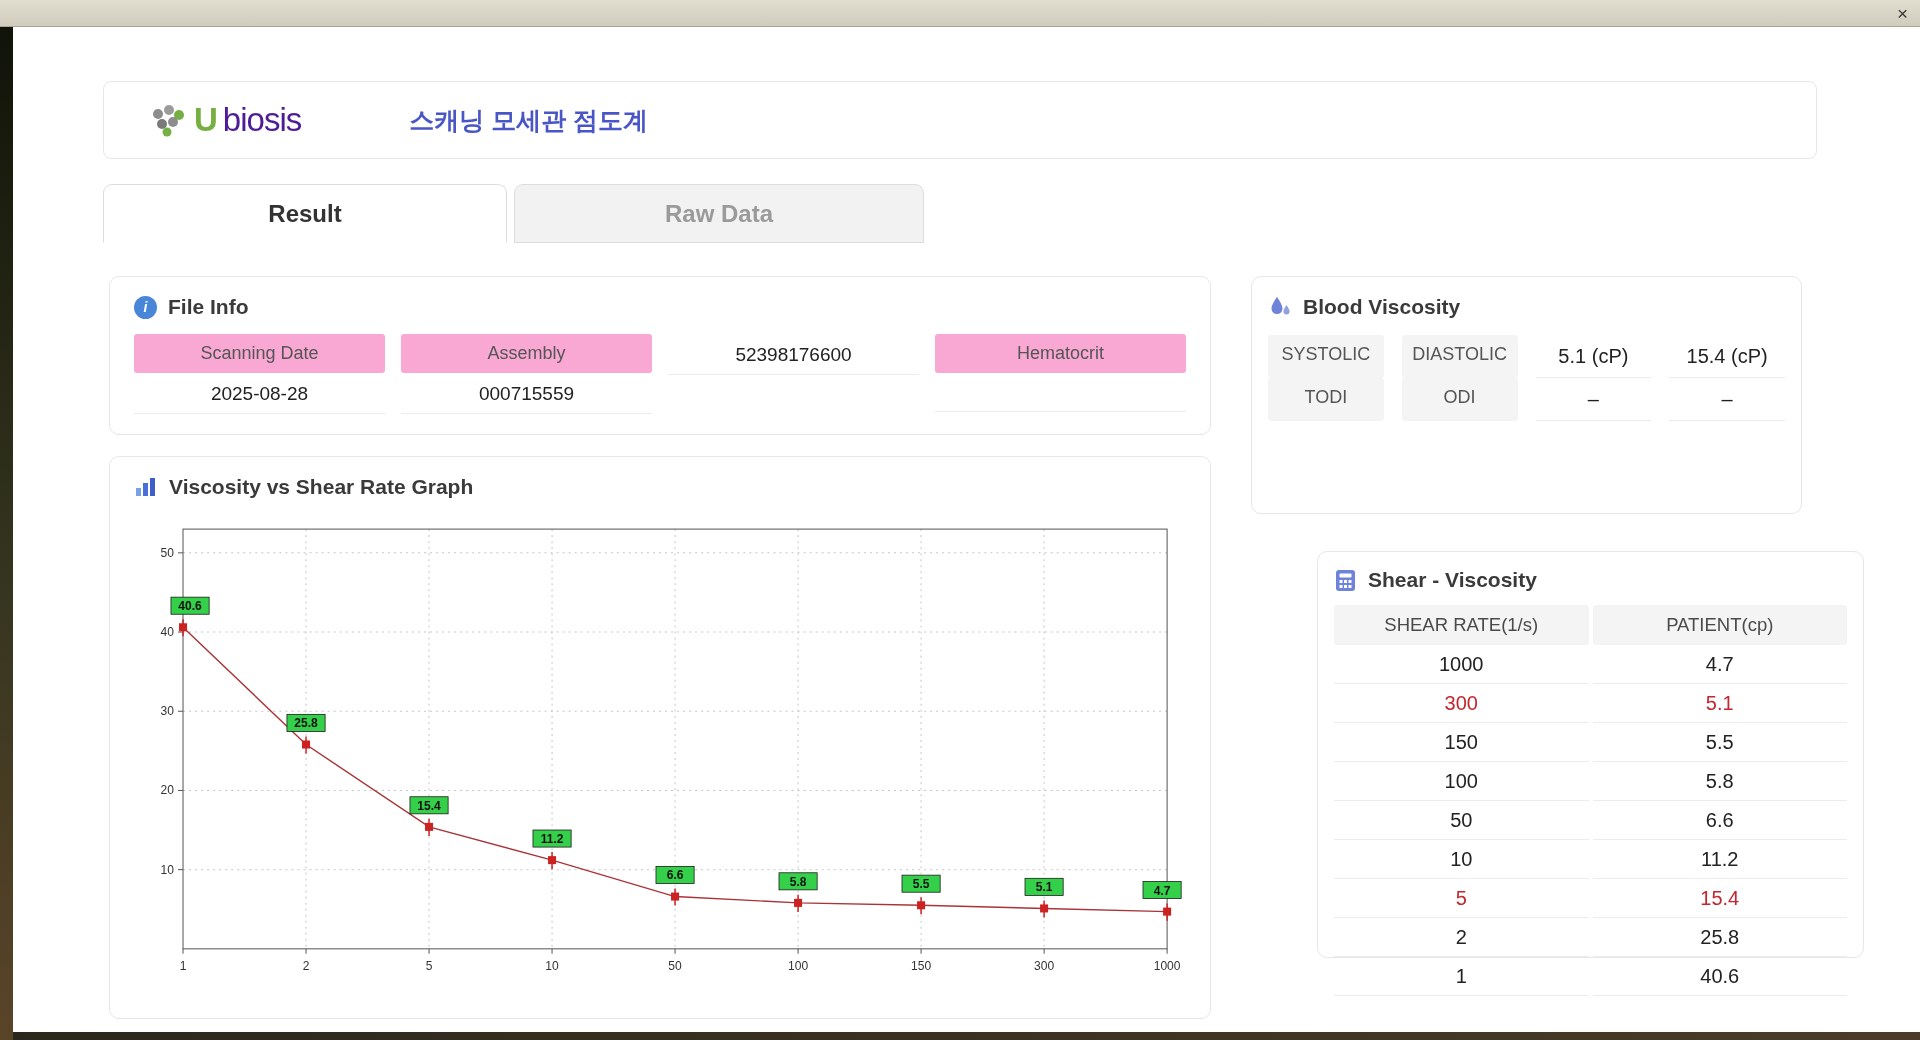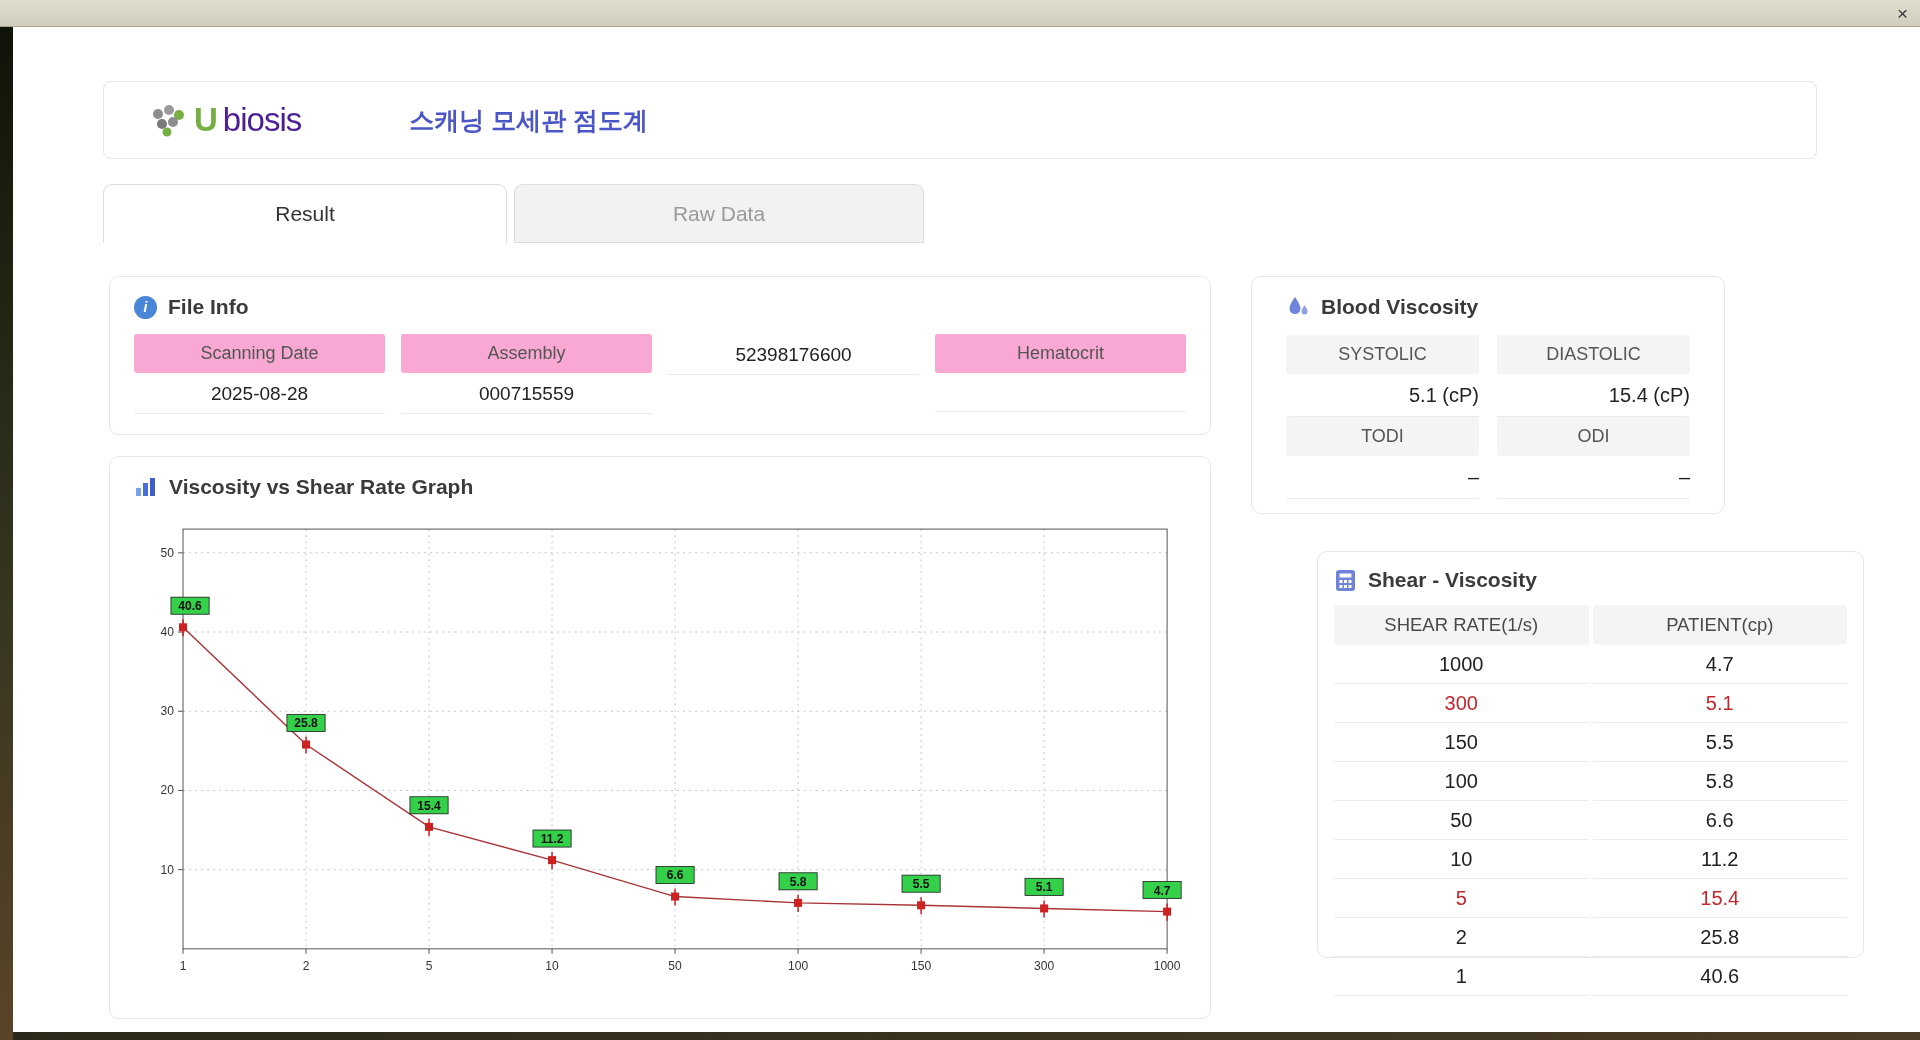--- a/index.html
+++ b/index.html
@@ -22,45 +22,45 @@
 
   
   .header-card{left:90px;top:54px;width:1714px;height:78px;display:flex;align-items:center;padding:0 44px;border-radius:8px}
   .logo{display:flex;align-items:flex-end;gap:6px}
   .logo-u{font-size:33px;font-weight:bold;color:#76b043;letter-spacing:-1px}
   .logo-rest{font-size:33px;font-weight:500;color:#4c1d95;letter-spacing:-1px}
   .app-title{margin-left:108px;font-size:25px;font-weight:bold;color:#4a56c6}
 
   
   .tab{position:absolute;top:157px;height:59px;display:flex;align-items:center;justify-content:center;
-    font-size:21px;font-weight:normal;border:1px solid #ddd;border-radius:9px 9px 0 0;cursor:default}
+    font-size:24px;font-weight:bold;border:1px solid #ddd;border-radius:9px 9px 0 0;cursor:default}
   .tab.active{left:90px;width:404px;background:#fff;border-bottom-color:#fff;color:#333;z-index:2}
   .tab.inactive{left:501px;width:410px;background:#f2f2f2;color:#9a9a9a}
 
   
   .info-icon{width:23px;height:23px;border-radius:50%;background:#4a86d8;color:#fff;display:flex;
     align-items:center;justify-content:center;font-size:14px;font-weight:bold;font-style:italic;flex:0 0 auto}
   .svg-icon{flex:0 0 auto;display:block}
 
   
   .file-info-card{left:96px;top:249px;width:1102px;height:159px;padding:18px 24px}
   .fi-fields{display:grid;grid-template-columns:repeat(4,1fr);gap:0 16px;margin-top:15px}
   .fi-field{display:flex;flex-direction:column}
   .fi-label{background:#f9a8d4;border-radius:3px;text-align:center;padding:9px 0;font-size:18px;color:#555}
   .fi-value{text-align:center;padding:10px 0 8px;font-size:19px;color:#222;border-bottom:1px solid #ececec;min-height:39px}
 
   
   .graph-card{left:96px;top:429px;width:1102px;height:563px;padding:18px 24px}
   .chart-box{margin-top:8px;width:100%;height:482px}
 
   
-  .bv-card{left:1238px;top:249px;width:474px;height:238px;padding:18px 34px}
-  .bv-grid{display:grid;grid-template-columns:1fr 1fr;gap:0 18px;margin-top:16px}
+  .bv-card{left:1238px;top:249px;width:551px;height:238px;padding:18px 16px}
+  .bv-grid{display:grid;grid-template-columns:1fr 1fr 1fr 1fr;gap:0 18px;margin-top:16px}
   .bv-head{background:#f4f4f4;border-radius:3px;text-align:center;padding:9px 0;font-size:18px;color:#555}
-  .bv-val{text-align:right;padding:10px 0 9px;font-size:20px;color:#222;border-bottom:1px solid #ececec;min-height:40px}
+  .bv-val{text-align:center;padding:10px 0 9px;font-size:20px;color:#222;border-bottom:1px solid #ececec;min-height:40px}
 
   
   .sv-card{left:1304px;top:524px;width:547px;height:407px;padding:16px 16px}
   .sv-table{margin-top:13px}
   .sv-row{display:grid;grid-template-columns:1fr 1fr;gap:18px 4px}
   .sv-head{background:#f4f4f4;border-radius:3px;text-align:center;padding:9px 0;font-size:18.5px;color:#4a4a4a;font-weight:400}
   .sv-cell{text-align:center;padding:8px 0 7px;font-size:20px;color:#222;border-bottom:1px solid #ececec}
   .sv-row.highlight .sv-cell{color:#c1272d}
 </style>
 </head>

